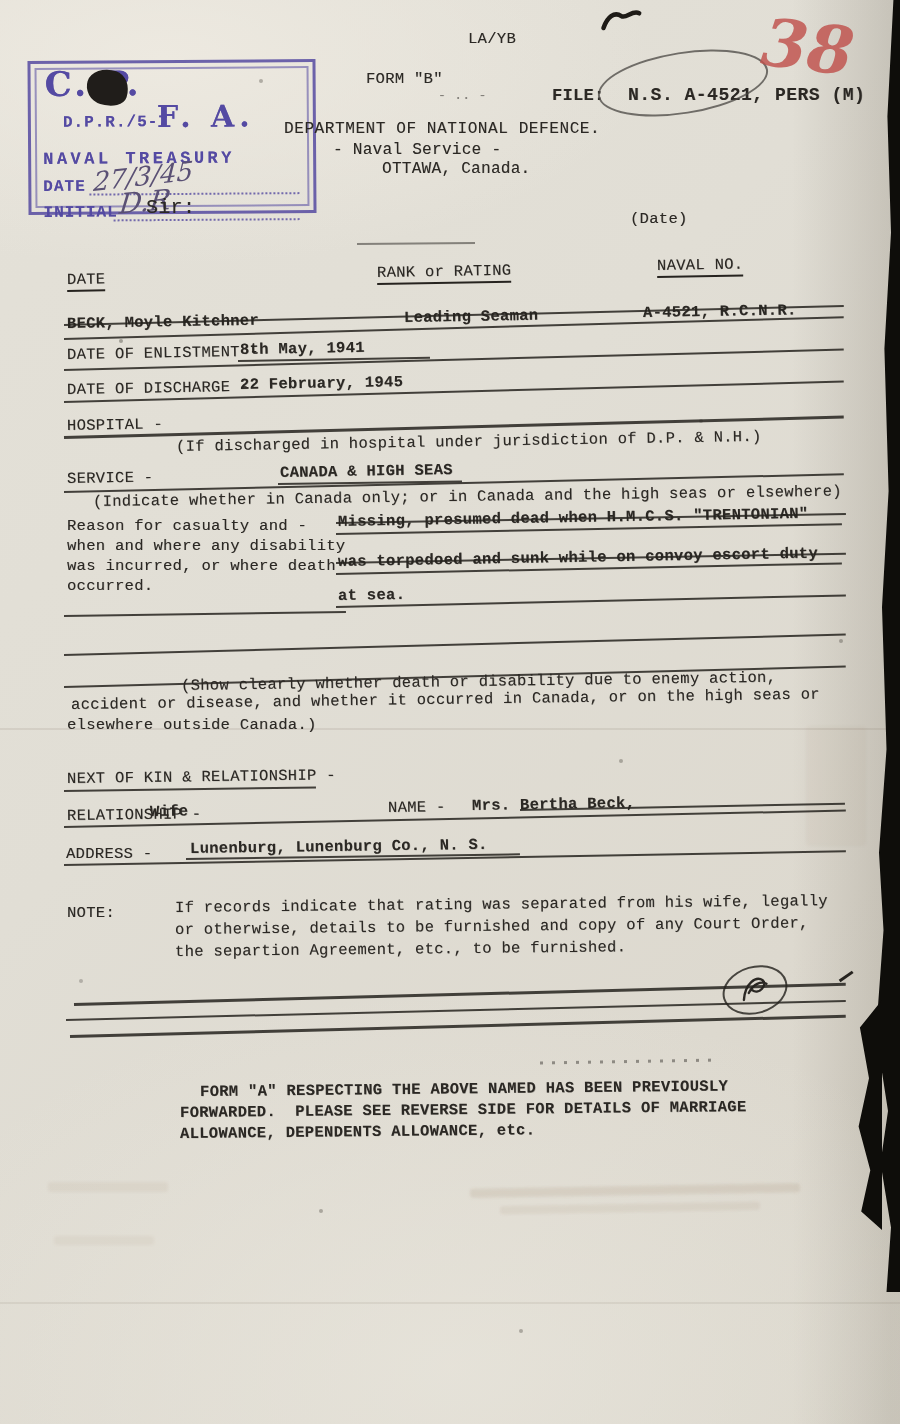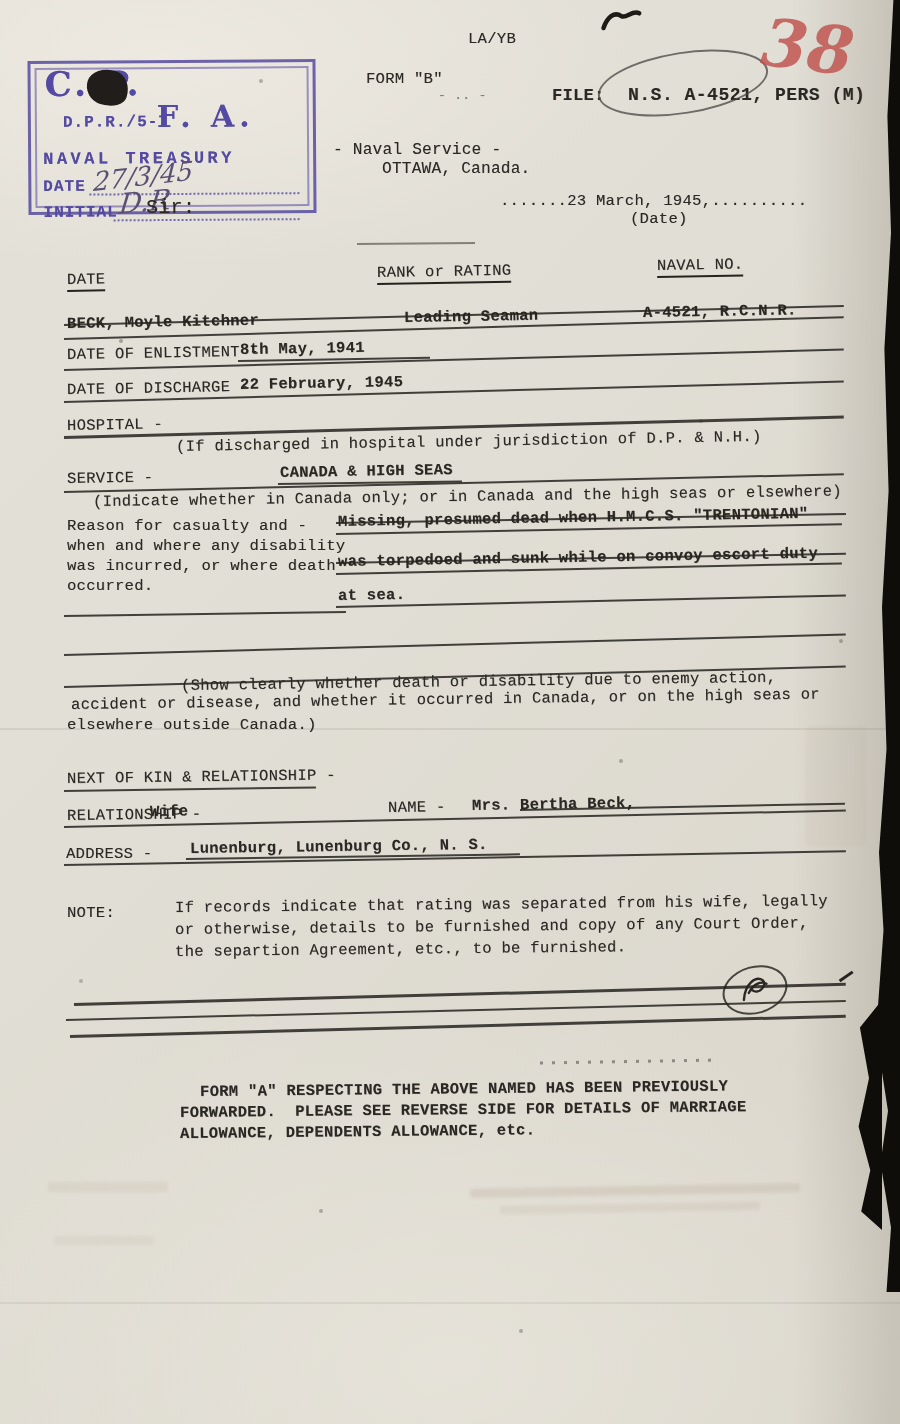--- a/index.html
+++ b/index.html
@@ -72,24 +72,24 @@
   <div class="tw" style="left:366px;top:70px;">FORM "B"</div>
   <div class="tw" style="left:438px;top:88px;opacity:.55;font-size:13px;">- .. -</div>
   <div class="tw bold" style="left:552px;top:86px;font-size:17px;">FILE:</div>
   <div class="tw bold" style="left:628px;top:85px;font-size:18px;letter-spacing:.5px;">N.S. A-4521, PERS (M)</div>
   <div class="abs" style="left:597px;top:52px;width:168px;height:58px;border:2.5px solid rgba(72,70,66,.75);border-radius:50%;transform:rotate(-9deg);"></div>
   <div class="abs" style="left:762px;top:8px;font-family:'DejaVu Serif','Liberation Serif',serif;font-style:italic;font-weight:bold;font-size:66px;color:rgba(192,80,76,.82);transform:rotate(7deg);">38</div>
   <svg class="abs" style="left:598px;top:6px;transform:rotate(-12deg);" width="48" height="26" viewBox="0 0 48 26">
     <path d="M4,18 C10,8 18,4 24,10 C28,14 36,6 42,11" fill="none" stroke="#1e1b17" stroke-width="4.5" stroke-linecap="round"></path>
   </svg>
 
+  <div class="tw" style="left:284px;top:120px;font-size:16px;letter-spacing:.6px;">DEPARTMENT OF NATIONAL DEFENCE.</div>
   <div class="tw" style="left:333px;top:141px;font-size:16px;">- Naval Service -</div>
   <div class="tw" style="left:382px;top:160px;font-size:16px;">OTTAWA, Canada.</div>
   <div class="tw" style="left:146px;top:196px;font-size:20px;">Sir:</div>
-  <div class="tw" style="left:500px;top:192px;">.......23 March, 1945,..........</div>
   <div class="tw" style="left:630px;top:210px;text-align:right;">(Date)</div>
   <div class="line" style="left:357px;top:243px;width:118px;height:1.5px;opacity:.5;transform:rotate(-.5deg);"></div>
 
   <div class="tw r1" style="left:67px;top:271px;"><span class="uh">DATE</span></div>
   <div class="tw r1" style="left:377px;top:264px;"><span class="uh">RANK or RATING</span></div>
   <div class="tw r1" style="left:657px;top:257px;"><span class="uh">NAVAL NO.</span></div>
 
   <div class="tw bold r1" style="left:67px;top:315px;">BECK, Moyle Kitchner</div>
   <div class="tw bold r1" style="left:404px;top:309px;">Leading Seaman</div>
   <div class="tw bold r1" style="left:643px;top:304px;">A-4521, R.C.N.R.</div>

